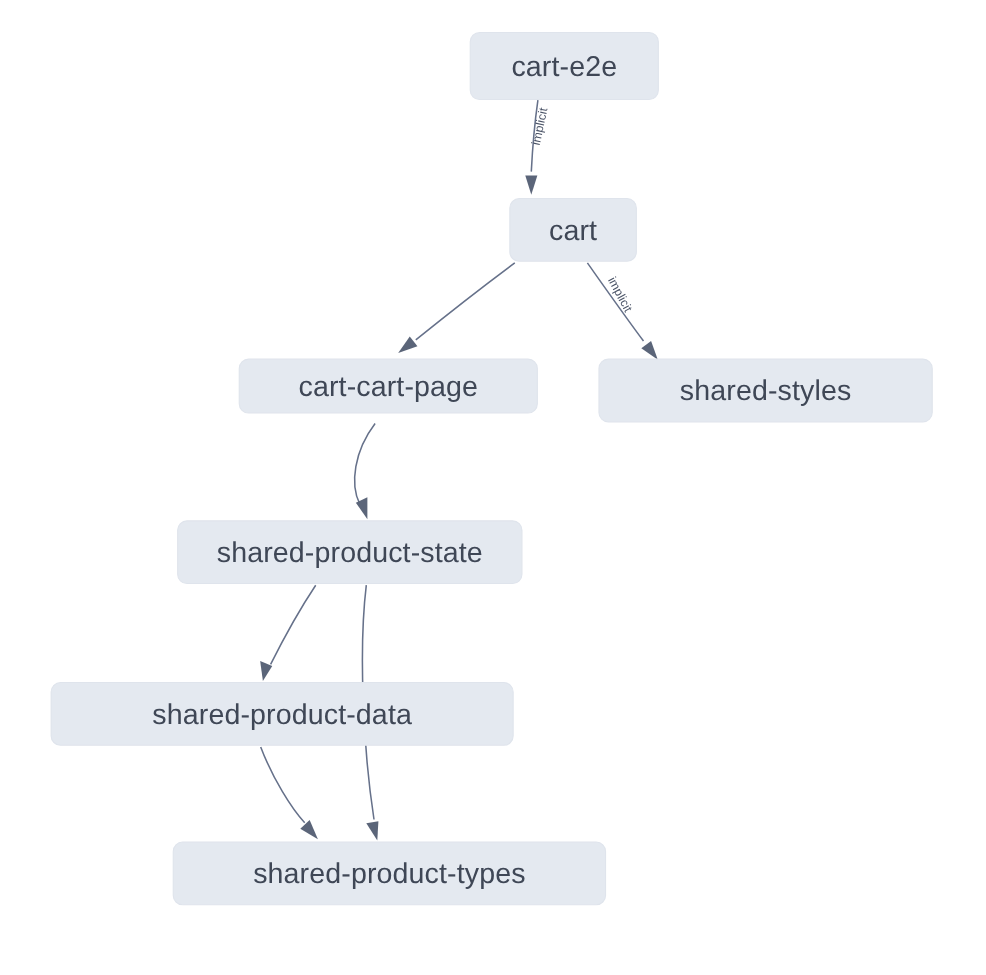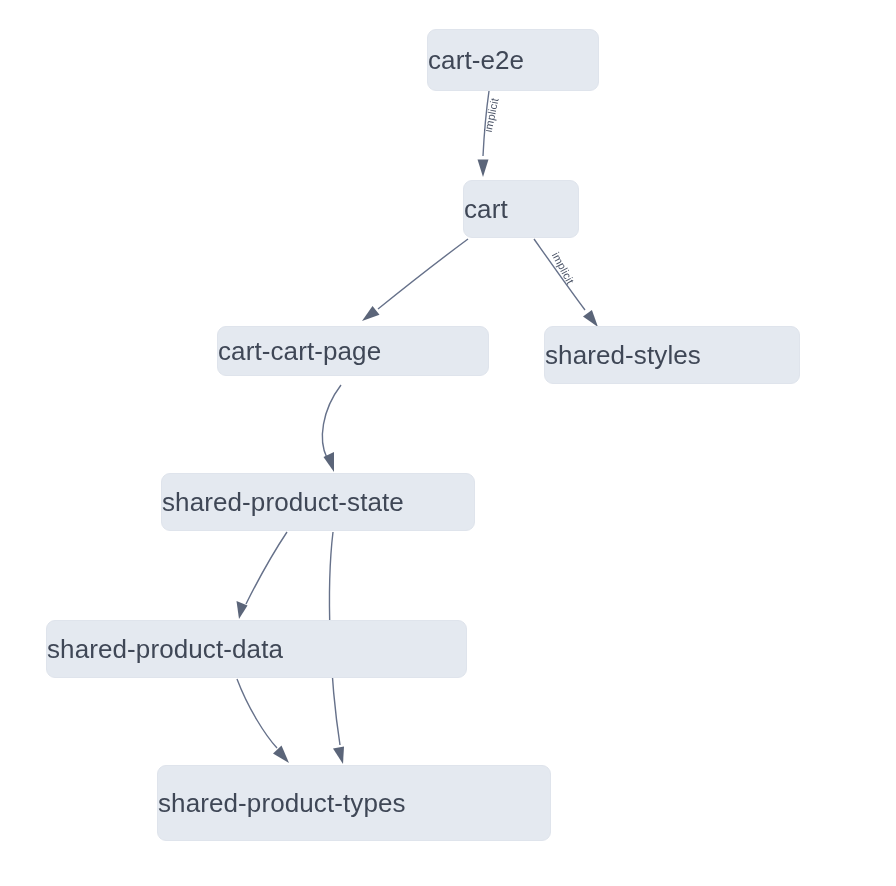--- a/index.html
+++ b/index.html
@@ -45,21 +45,21 @@
     transform-origin: center center;
   }
   .node {
     position: absolute;
     box-sizing: border-box;
     background: #e4e9f0;
     border: 1px solid #dfe4ec;
     border-radius: 9px;
     display: flex;
     align-items: center;
-    justify-content: flex-start;
+    justify-content: center;
     color: #3f4756;
     font-family: "Liberation Sans", sans-serif;
     font-size: 26px;
     letter-spacing: 0.1px;
     line-height: 1;
   }
 </style>
 </head>
 <body>
 
@@ -111,27 +111,27 @@
   <div id="node-layer">
       <div class="node" style="left: 427px; top: 29px; width: 172px; height: 62px;">
         <span>cart-e2e</span>
       </div>
       <div class="node" style="left: 463px; top: 180px; width: 116px; height: 58px;">
         <span>cart</span>
       </div>
       <div class="node" style="left: 217px; top: 326px; width: 272px; height: 50px;">
         <span>cart-cart-page</span>
       </div>
-      <div class="node" style="left: 544px; top: 326px; width: 256px; height: 58px;">
+      <div class="node" style="left: 544px; top: 326px; width: 304px; height: 58px;">
         <span>shared-styles</span>
       </div>
       <div class="node" style="left: 161px; top: 473px; width: 314px; height: 58px;">
         <span>shared-product-state</span>
       </div>
       <div class="node" style="left: 46px; top: 620px; width: 421px; height: 58px;">
         <span>shared-product-data</span>
       </div>
-      <div class="node" style="left: 157px; top: 765px; width: 394px; height: 76px;">
+      <div class="node" style="left: 157px; top: 765px; width: 394px; height: 58px;">
         <span>shared-product-types</span>
       </div>
     </div>
 
 </div>
 
 </body></html>

